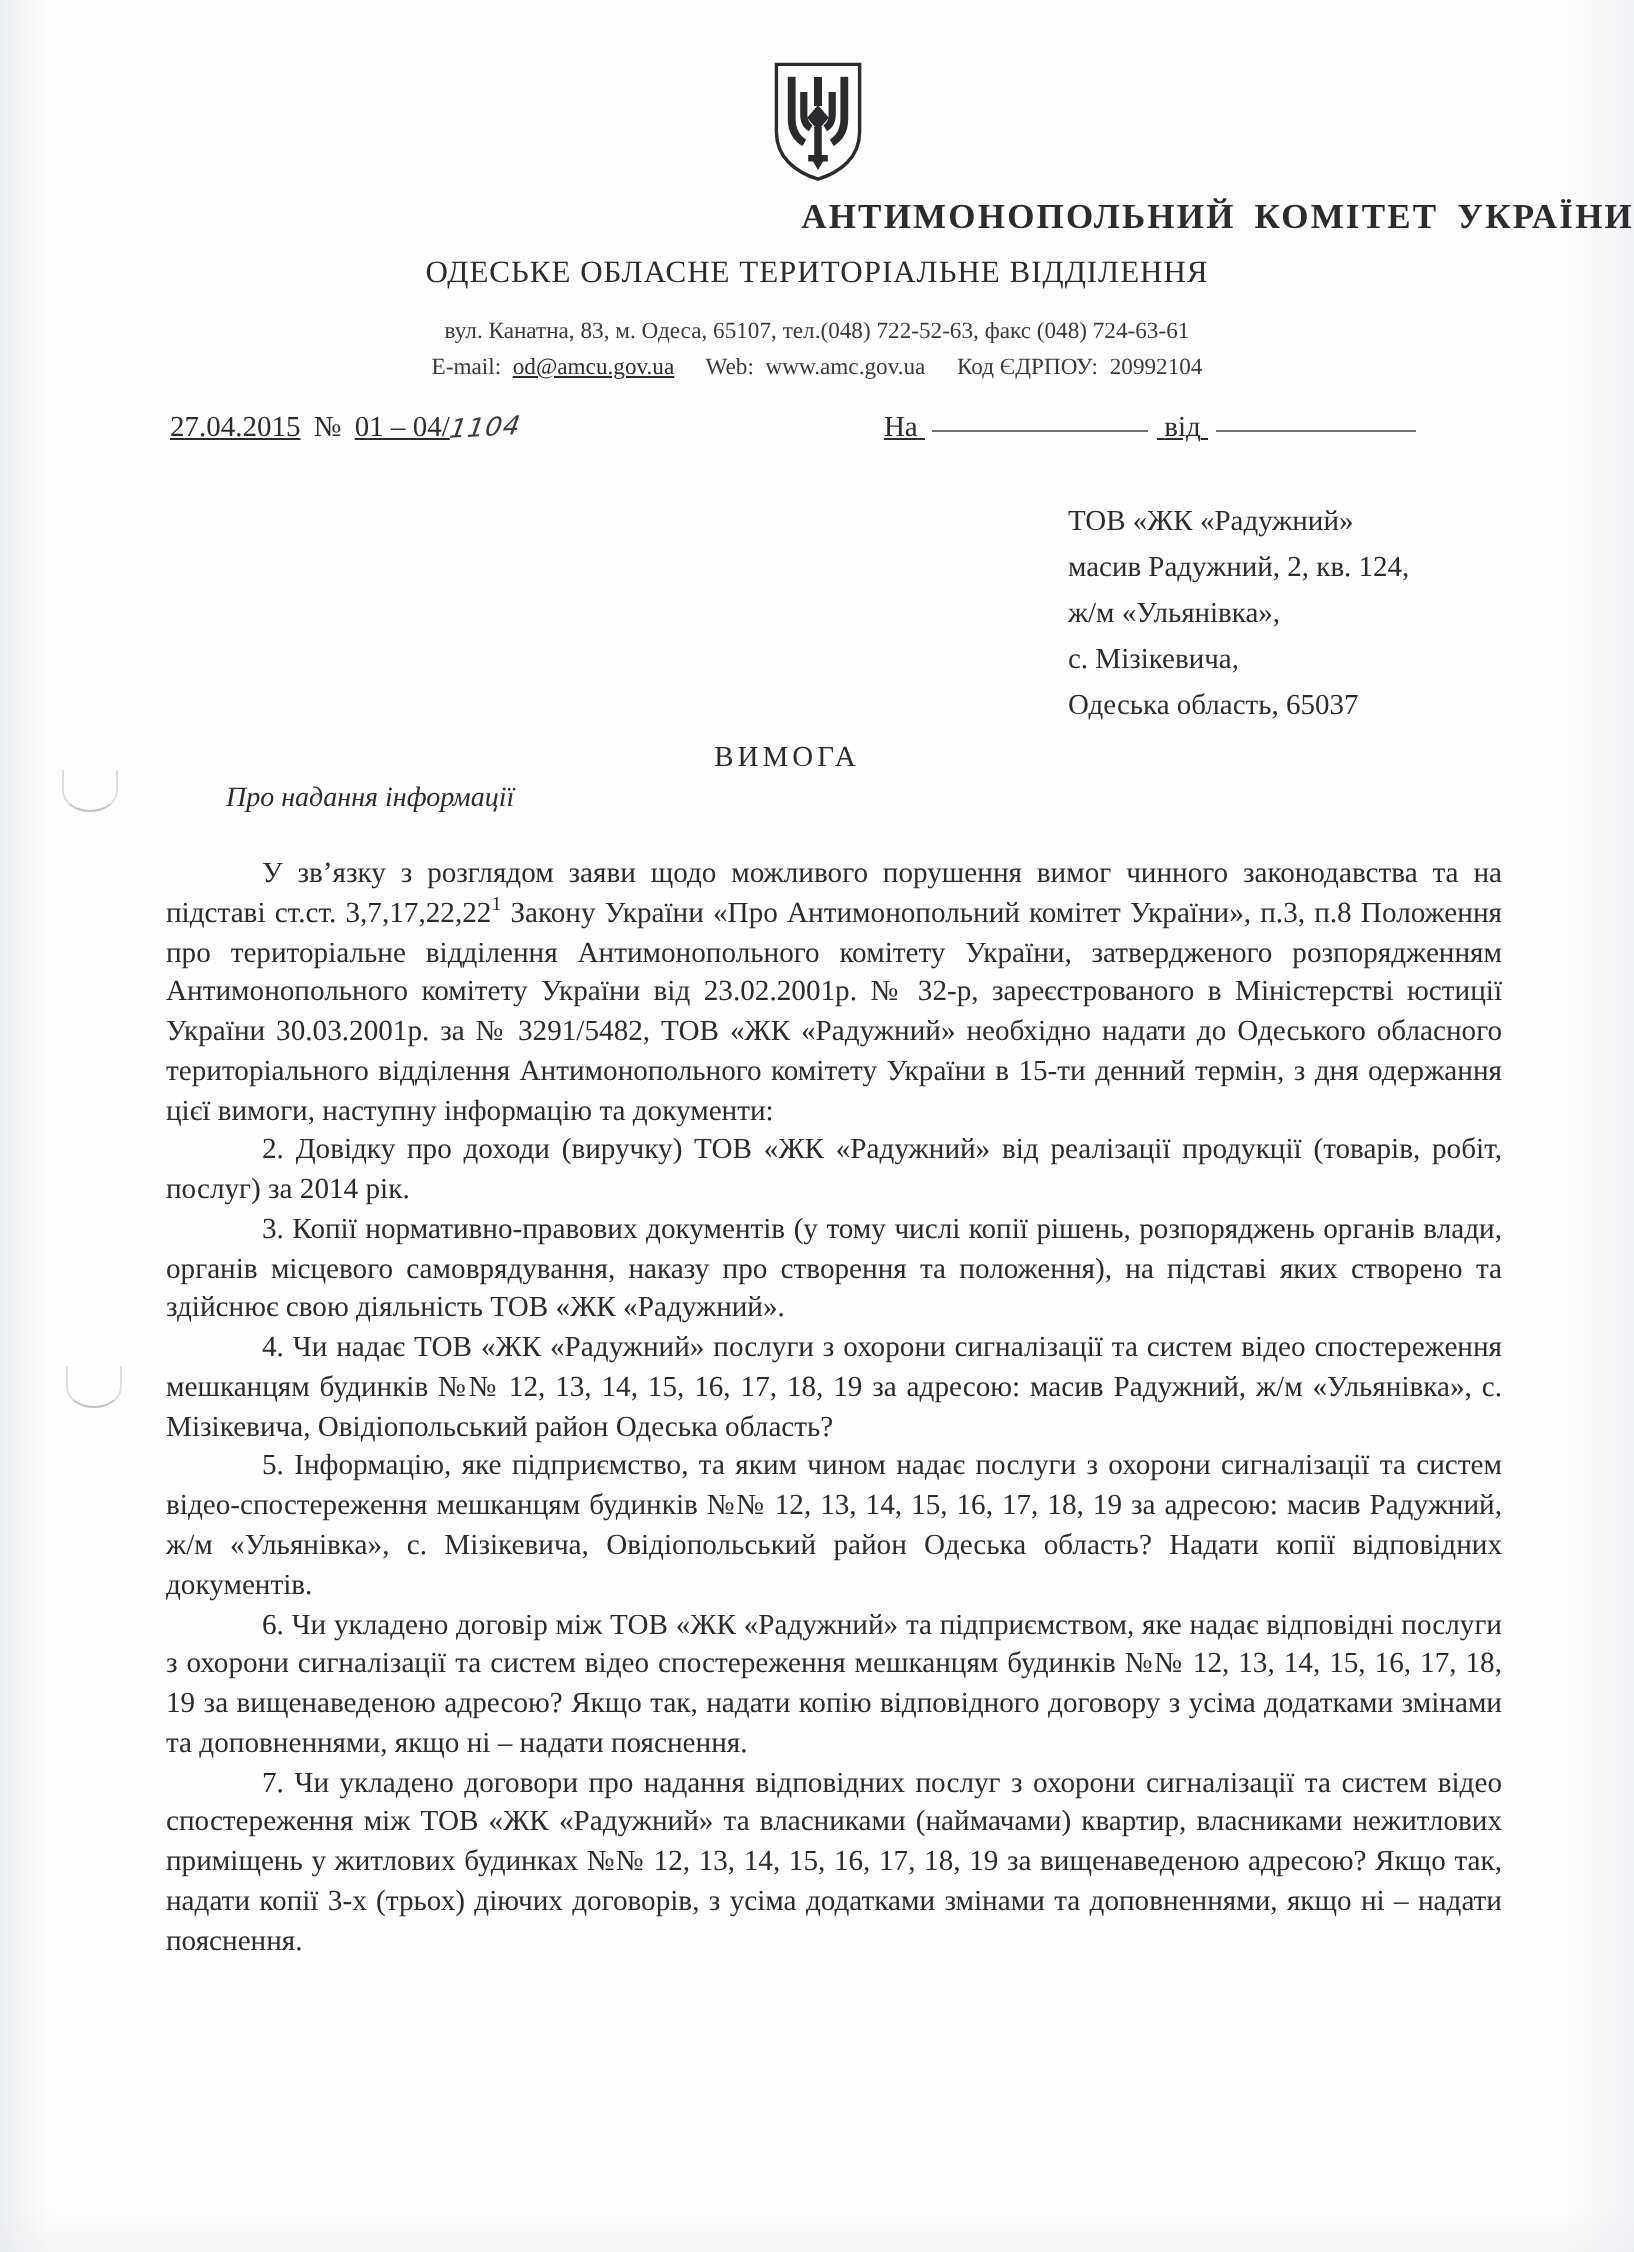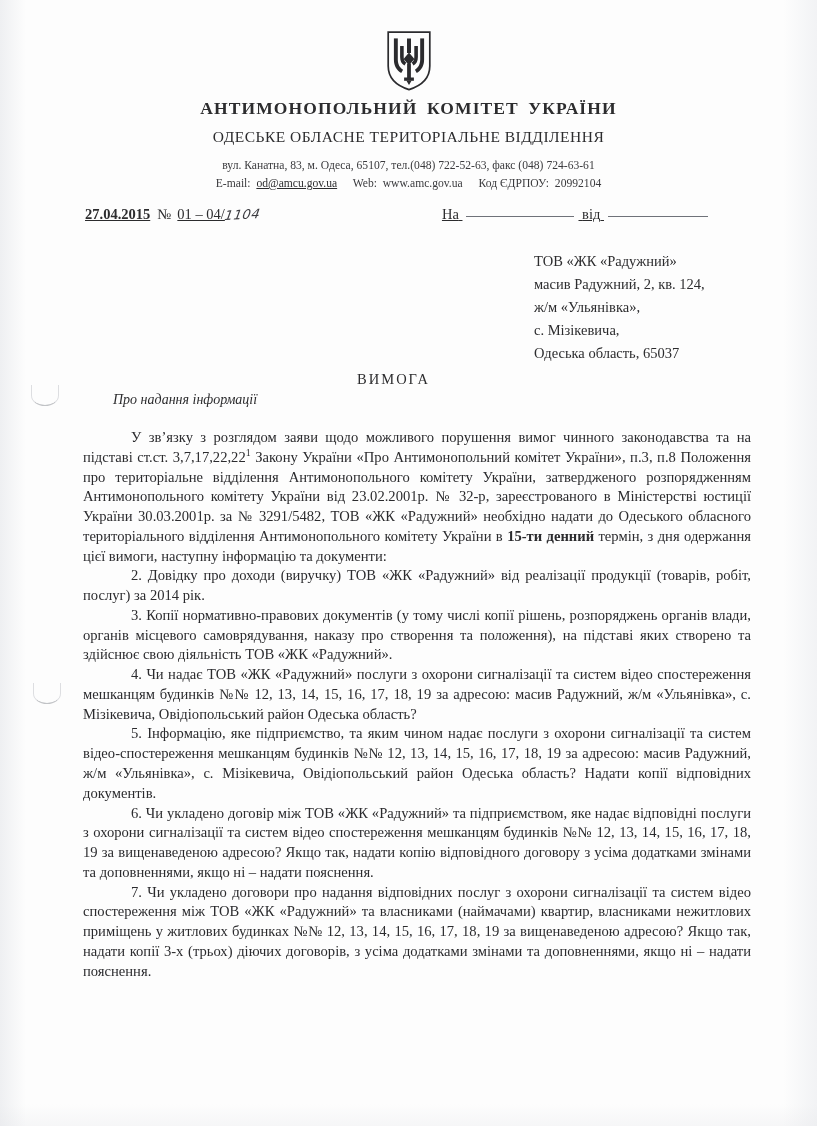--- a/index.html
+++ b/index.html
@@ -49,20 +49,21 @@
   .emblem {
     display: block;
     margin: 0 auto 6px auto;
   }
   .org-name {
     font-size: 17.5px;
     font-weight: bold;
     letter-spacing: 1.1px;
     word-spacing: 4px;
     margin-top: 4px;
+    text-align: right;
   }
   .org-division {
     font-size: 15.5px;
     letter-spacing: 0.5px;
     margin-top: 9px;
   }
   .contact {
     font-size: 11.6px;
     margin-top: 12px;
     line-height: 1.45;
@@ -80,21 +81,21 @@
     position: absolute;
     left: 85px;
     right: 60px;
     top: 206px;
     font-size: 14.5px;
     display: flex;
     justify-content: space-between;
     align-items: baseline;
   }
   .ref-left { white-space: nowrap; }
-  .ref-date { text-decoration: underline; font-weight: bold; }
+  .ref-date { text-decoration: underline; }
   .ref-no-label { padding: 0 3px; }
   .ref-number { text-decoration: underline; }
   .ref-hand {
     font-family: "DejaVu Sans", sans-serif;
     font-style: italic;
     font-size: 13px;
     letter-spacing: 0.5px;
     color: #3b3b40;
     display: inline-block;
     transform: skewX(-12deg) rotate(-3deg);
@@ -146,21 +147,21 @@
     line-height: 1.355;
     text-align: justify;
     text-justify: inter-word;
     color: #2b2b2e;
   }
   .body p {
     margin: 0;
     text-indent: 48px;
   }
   .body p.cont { text-indent: 48px; }
-  .body b { font-weight: bold; }
+  .body b { font-weight: normal; }
   sup {
     font-size: 0.68em;
     vertical-align: super;
     line-height: 0;
   }
 </style>
 </head>
 <body>
 
 <div class="page">

